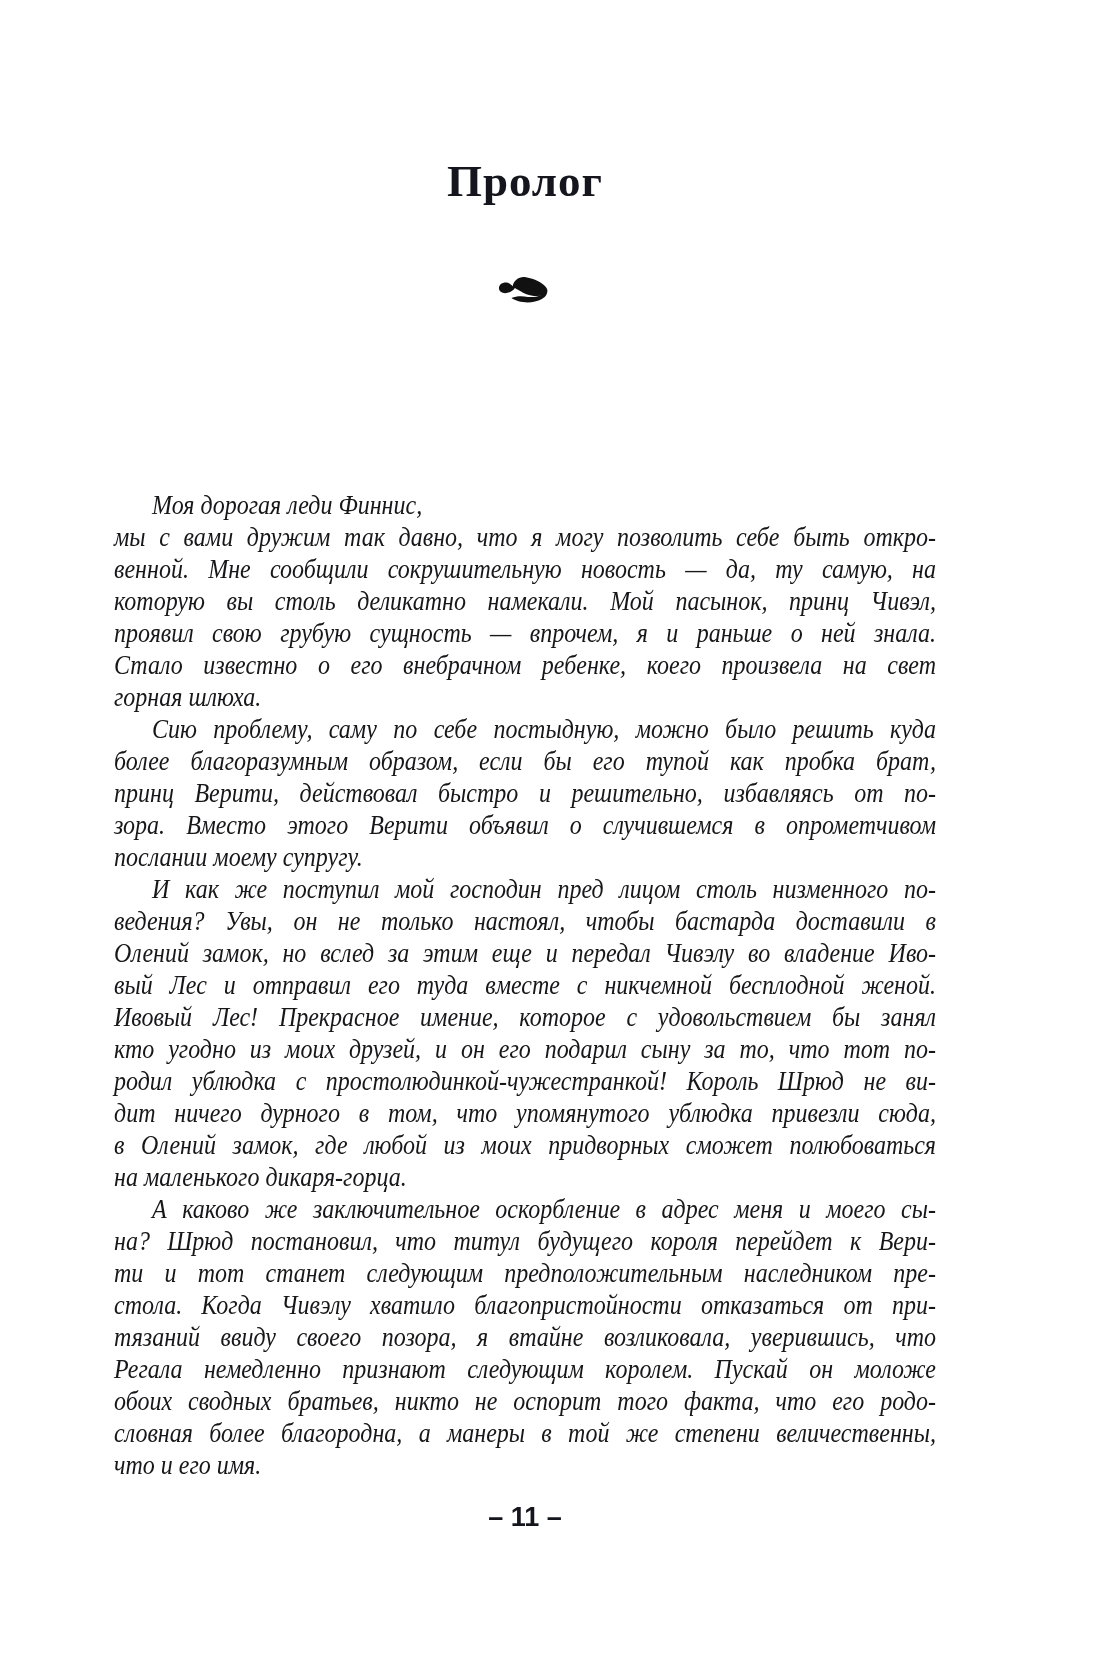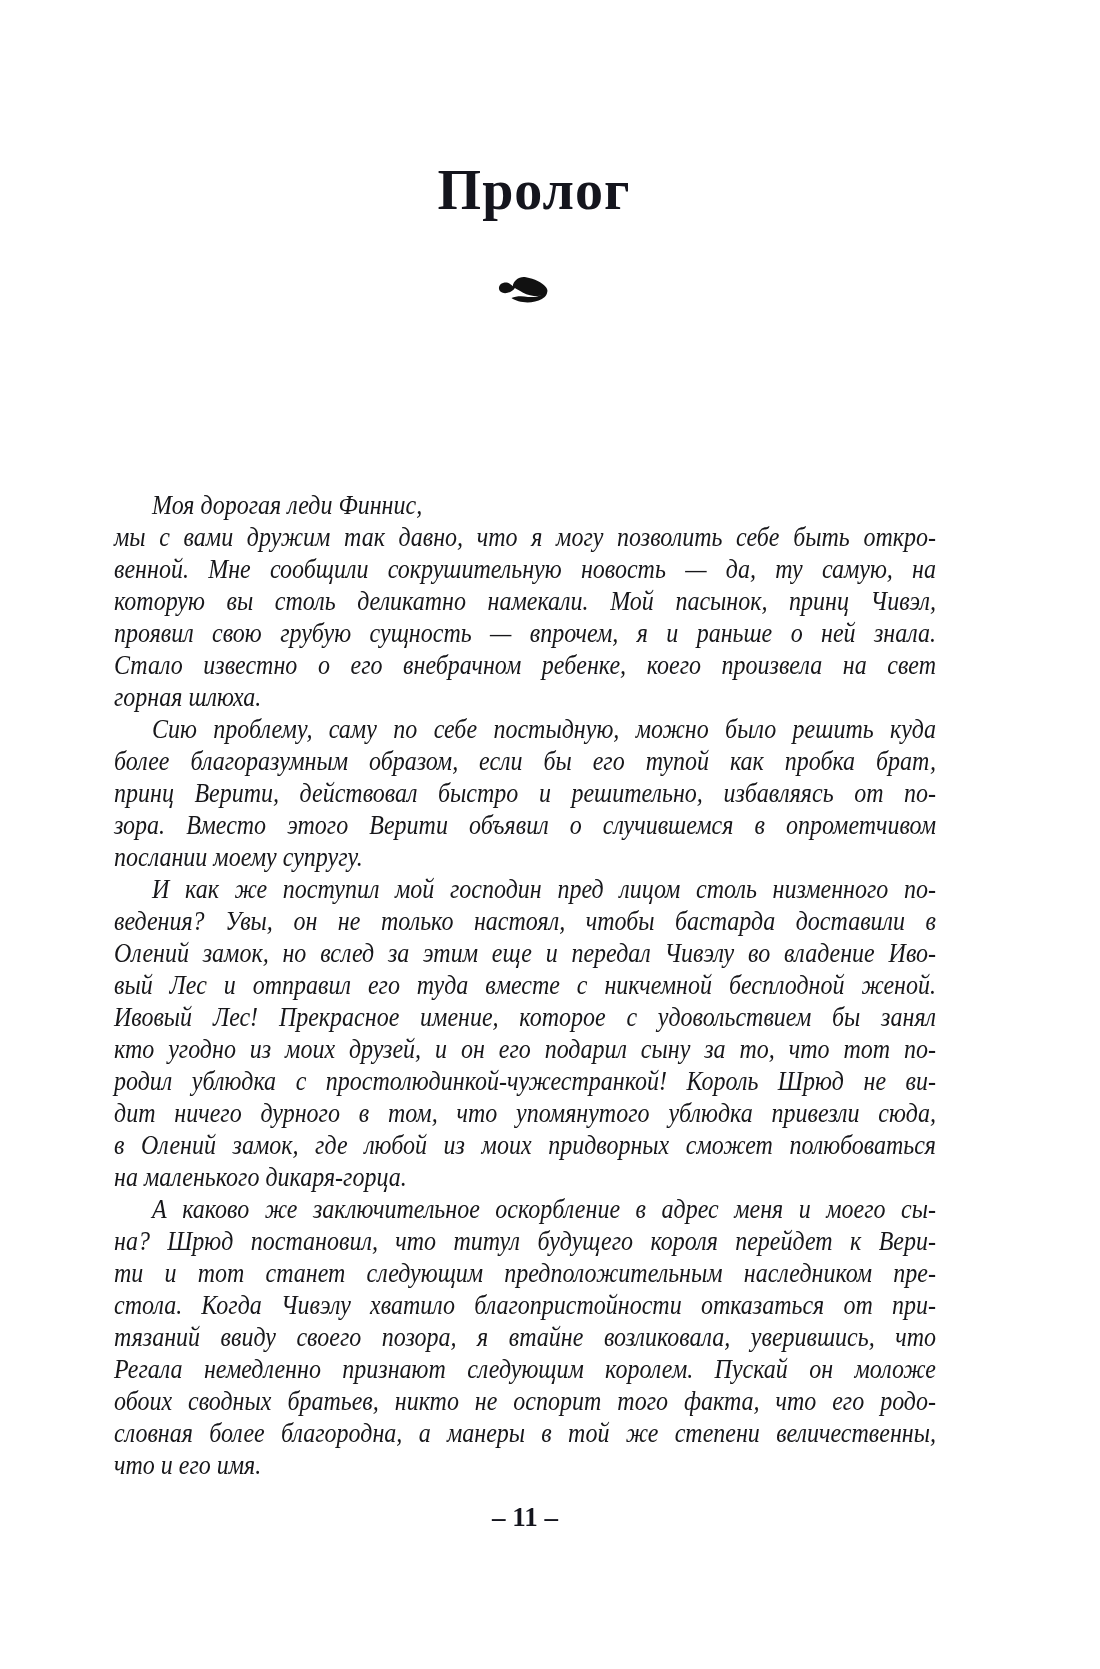--- a/index.html
+++ b/index.html
@@ -14,25 +14,25 @@
     background: #ffffff;
     color: #17171a;
     overflow: hidden;
     font-family: "Liberation Serif", "DejaVu Serif", serif;
   }
   .chapter-title {
     position: absolute;
     left: 115px;
     top: 156px;
     width: 820px;
-    margin: 9px;
+    margin: 0;
     text-align: center;
     font-family: "Liberation Serif", "DejaVu Serif", serif;
     font-weight: bold;
-    font-size: 56px;
+    font-size: 45px;
     line-height: 50px;
     color: #14151d;
     letter-spacing: 1px;
   }
   .ornament {
     position: absolute;
     left: 115px;
     top: 270px;
     width: 820px;
     text-align: center;
@@ -66,21 +66,21 @@
   }
   .line.indent {
     text-indent: 38px;
   }
   .page-number {
     position: absolute;
     left: 115px;
     top: 1501px;
     width: 820px;
     text-align: center;
-    font-family: Liberation Serif, serif;
+    font-family: Liberation Sans, sans-serif;
     font-weight: bold;
     font-size: 27px;
     line-height: 32px;
     color: #14151d;
   }
 </style>
 </head>
 <body>
 
 <div class="page">

